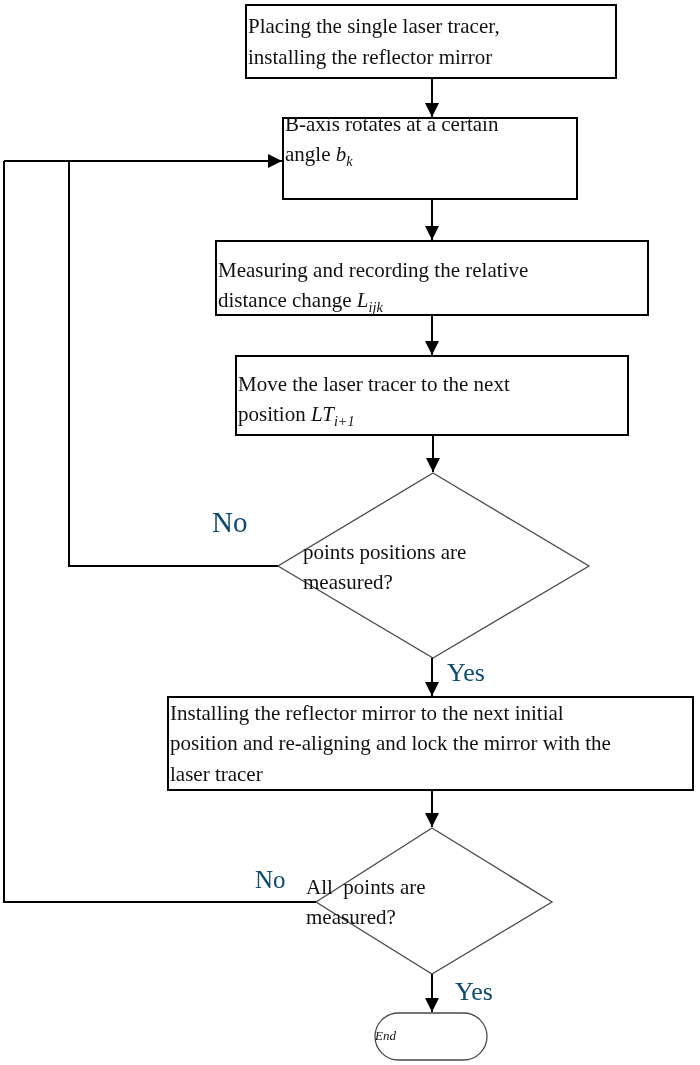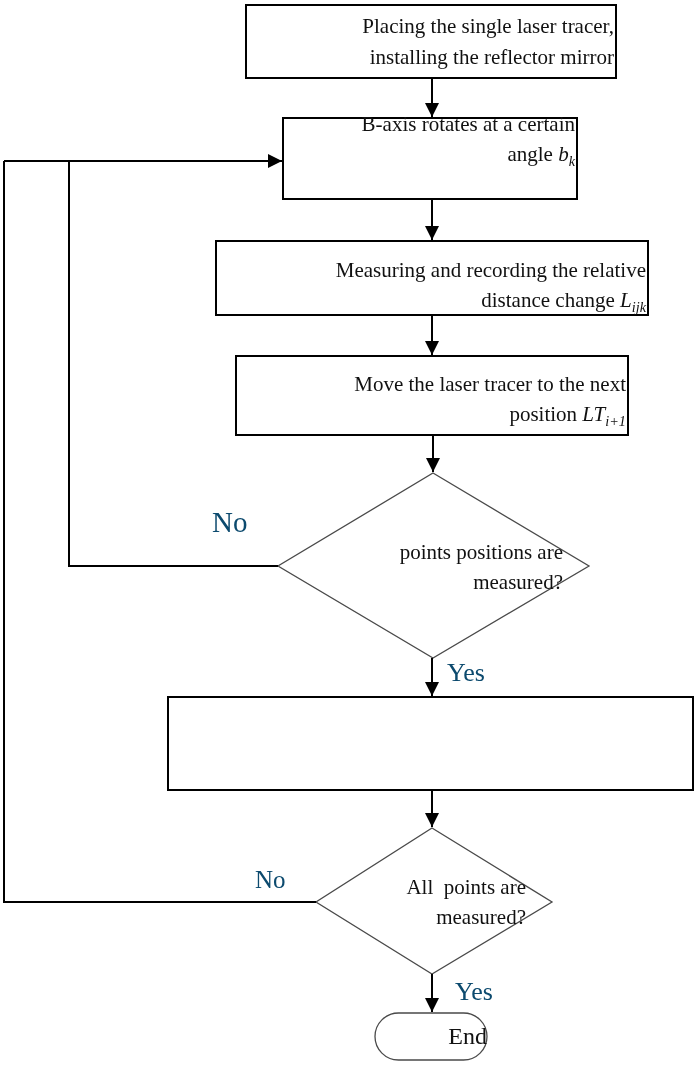--- a/index.html
+++ b/index.html
@@ -18,21 +18,21 @@
   }
   .canvas svg {
     position: absolute;
     left: 0;
     top: 0;
   }
   .node-text {
     position: absolute;
     display: flex;
     flex-direction: column;
-    align-items: flex-end;
+    align-items: flex-start;
     justify-content: center;
     text-align: center;
     font-size: 21px;
     line-height: 1.45;
     color: #111111;
   }
   .tline {
     white-space: pre; 
   }
   .v {
@@ -46,21 +46,22 @@
   .edge-label {
     position: absolute;
     color: #0c4a6e;
     white-space: pre;
   }
   .lbl-no-1  { left: 212px; top: 506px; font-size: 29px; }
   .lbl-yes-1 { left: 447px; top: 658px; font-size: 26px; }
   .lbl-no-2  { left: 255px; top: 866px; font-size: 25px; }
   .lbl-yes-2 { left: 455px; top: 977px; font-size: 26px; }
   .end-text {
-    font-size: 24px;
+    font-size: 13px;
+    font-style: italic;
   }
 </style>
 </head>
 <body>
 
 <div class="canvas">
 
   <svg width="700" height="1065" viewBox="0 0 700 1065">
     <defs>
       <marker id="arw" viewBox="0 0 10 10" refX="10" refY="5" markerWidth="7" markerHeight="7" orient="auto-start-reverse" markerUnits="strokeWidth">
@@ -110,20 +111,25 @@
   <div class="node-text" style="left:238px; top:358px; width:388px; height:82px;">
     <div class="tline">Move the laser tracer to the next</div>
     <div class="tline"><span>position </span><span class="v">LT</span><sub>i+1</sub></div>
   </div>
 
   <div class="node-text" style="left:303px; top:519px; width:260px; height:96px;">
     <div class="tline">points positions are</div>
     <div class="tline">measured?</div>
   </div>
 
+  <div class="node-text" style="left:170px; top:699px; width:521px; height:89px;">
+    <div class="tline">Installing the reflector mirror to the next initial</div>
+    <div class="tline">position and re-aligning and lock the mirror with the</div>
+    <div class="tline">laser tracer</div>
+  </div>
 
   <div class="node-text" style="left:306px; top:869px; width:220px; height:66px;">
     <div class="tline">All  points are</div>
     <div class="tline">measured?</div>
   </div>
 
   <div class="node-text end-text" style="left:375px; top:1013px; width:112px; height:47px;">
     <div class="tline">End</div>
   </div>
 

